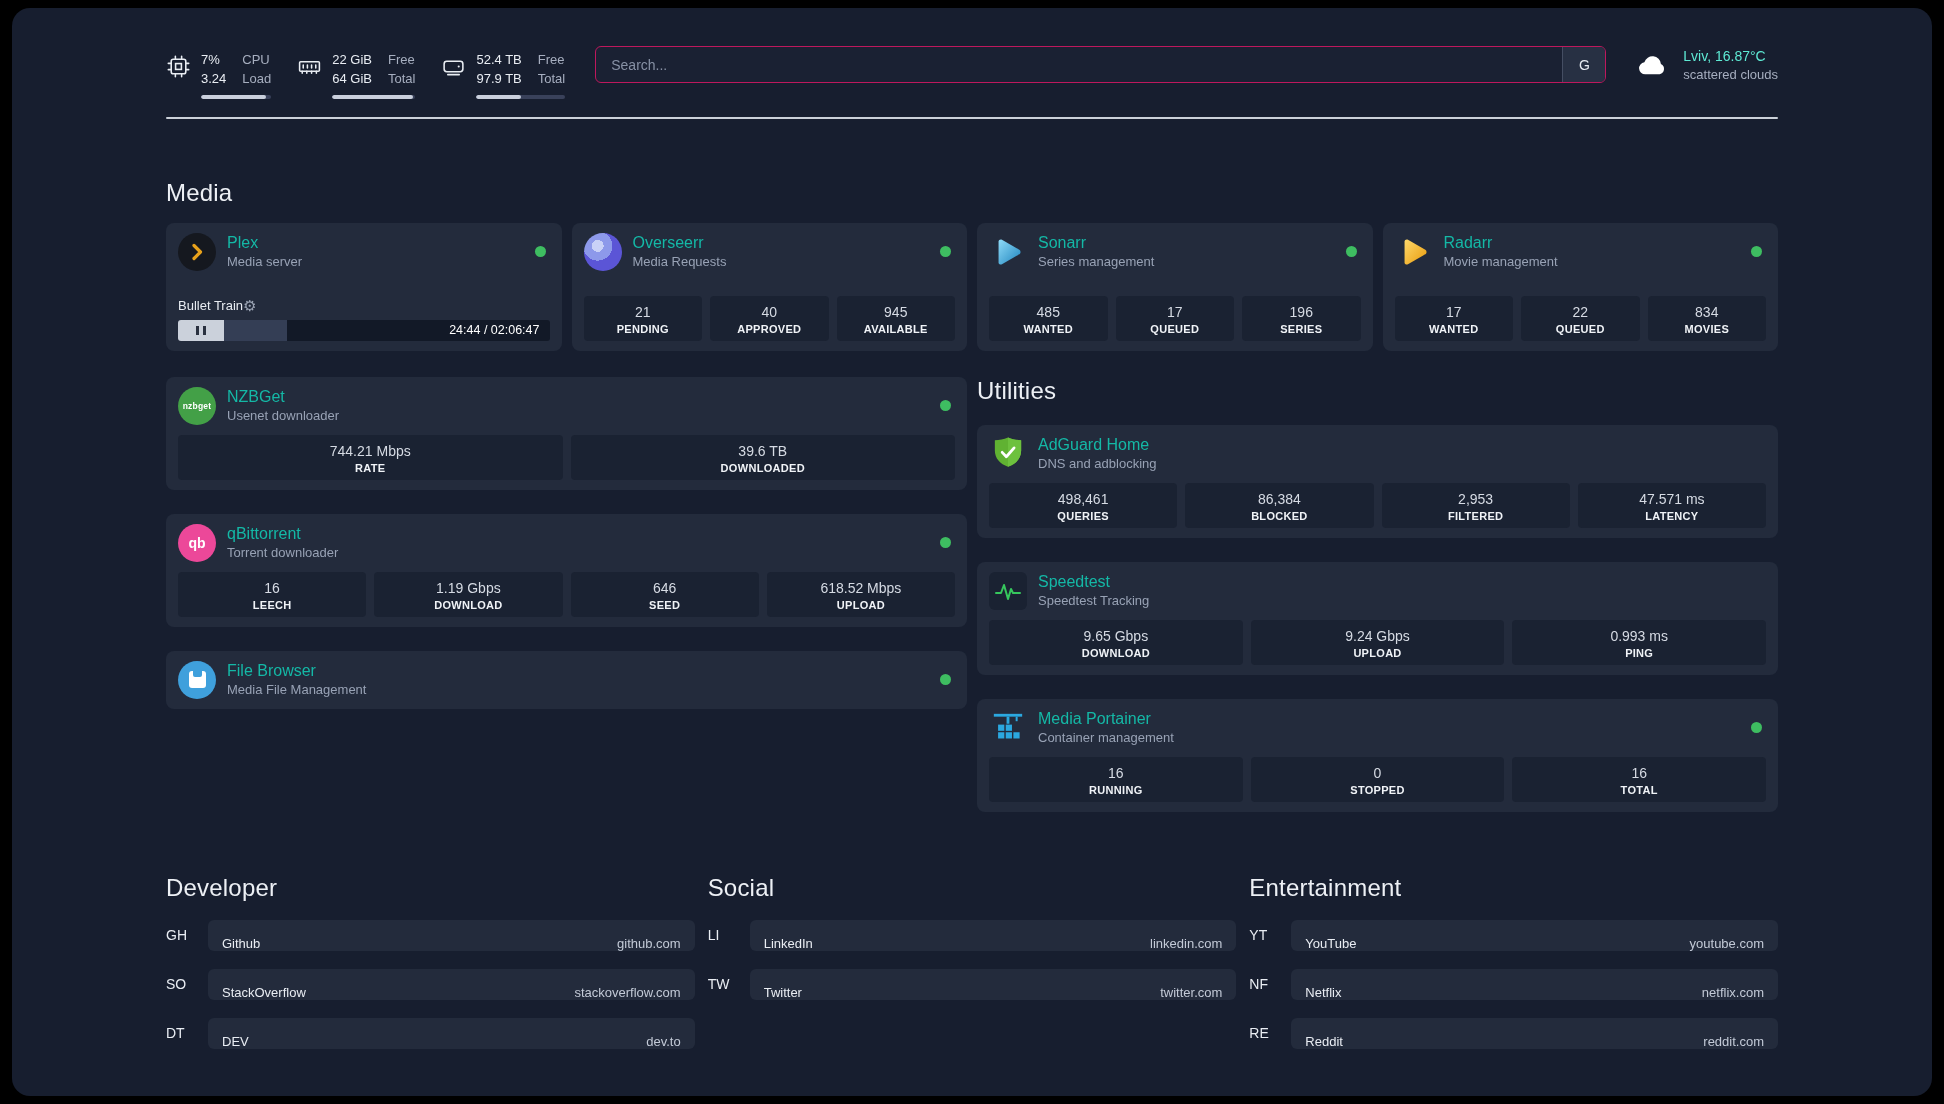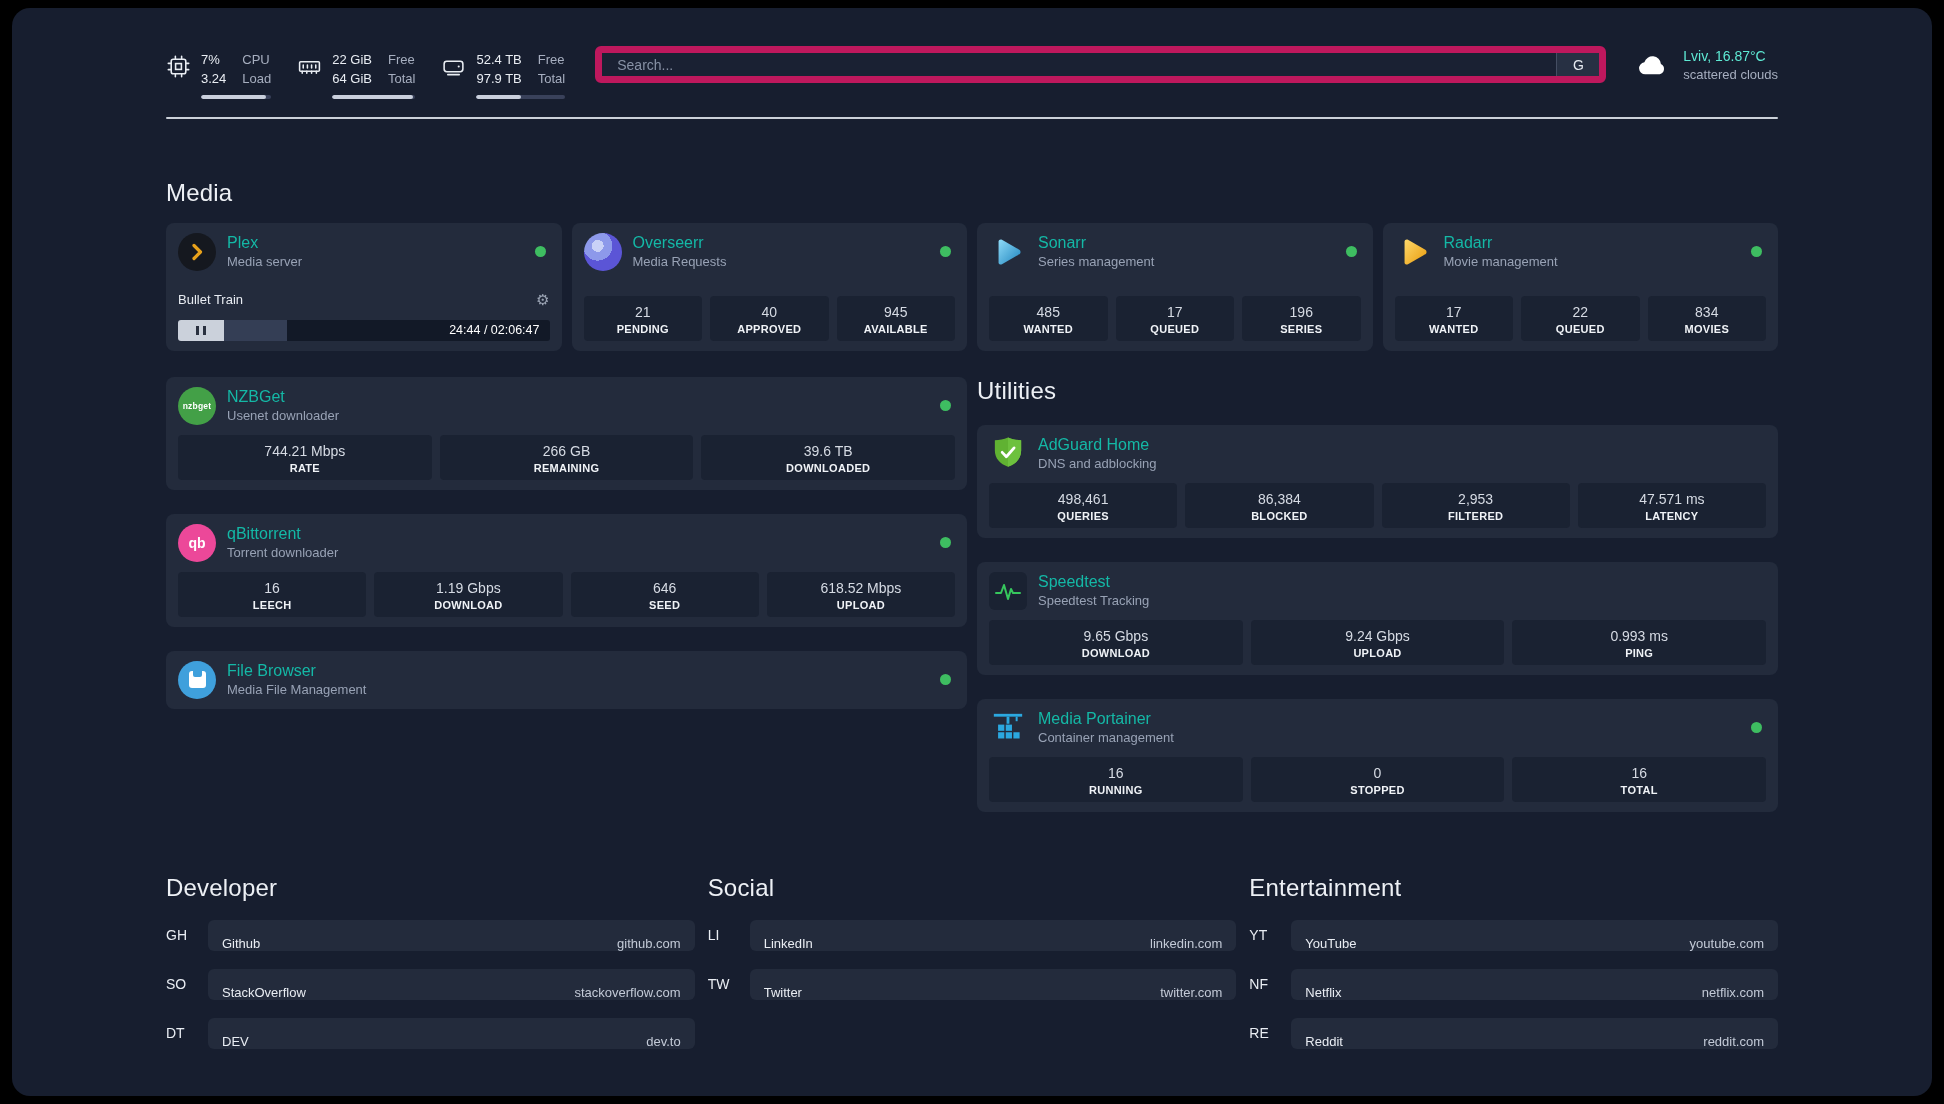--- a/index.html
+++ b/index.html
@@ -12,21 +12,21 @@
   .monitors { display:flex; gap:26px; margin-top:8px; }
   .monitor { display:flex; gap:10px; }
   .mon-icon svg { display:block; margin-top:2px; }
   .mon-text { display:flex; gap:16px; font-size:13px; line-height:1.25; }
   .mon-col { display:flex; flex-direction:column; gap:3px; }
   .mon-col.vals { color:#E9EDF3; }
   .mon-col.labs { color:#A6AEBF; }
   .mon-bar { height:4px; background:#39415A; border-radius:2px; margin-top:7px; overflow:hidden; }
   .mon-bar i { display:block; height:100%; background:#C9CFDC; border-radius:2px; }
 
-  .search { flex:1; display:flex; margin:2px 30px 0 30px; height:37px; border:7px solid #be185d; border-radius:6px; background:#1A2133; overflow:hidden; }
+  .search { flex:1; display:flex; margin:2px 30px 0 30px; height:37px; border:1px solid #be185d; border-radius:6px; background:#1A2133; overflow:hidden; }
   .search-input { flex:1; background:transparent; border:none; outline:none; color:#DDE2EA; font-size:14px; padding:0 15px; font-family:"Liberation Sans", sans-serif; }
   .search-input::placeholder { color:#8791A5; }
   .search-btn { width:43px; background:#273043; border:none; border-left:1px solid #454E63; color:#E6EAF1; font-size:14px; cursor:pointer; font-family:"Liberation Sans", sans-serif; }
 
   .weather { display:flex; gap:13px; align-items:center; margin-top:4px; }
   .weather-text { display:flex; flex-direction:column; gap:3px; }
   .weather-loc { font-size:14px; color:#5eead4; }
   .weather-cond { font-size:13px; color:#A6AEBF; }
 
   .divider { border:none; height:2px; background:#DFE4EC; opacity:.9; margin-top:18px; border-radius:1px; }
@@ -46,21 +46,21 @@
   .card-sub { font-size:13px; color:#98A2B5; }
   .status-dot { width:11px; height:11px; border-radius:50%; background:#3EBD61; margin-left:auto; margin-right:4px; flex:none; }
 
   .stats { display:flex; gap:8px; margin-top:auto; }
   .tile { flex:1; background:#1A2232; border-radius:4px; padding:7px 4px 6px; text-align:center; }
   .tile-v { font-size:14px; color:#D6DBE4; line-height:1.3; }
   .tile-l { font-size:11px; font-weight:700; color:#F0F3F7; letter-spacing:.3px; margin-top:1px; }
 
   
   .np { margin-top:auto; }
-  .np-top { display:flex; justify-content:space-between; align-items:center; font-size:13px; color:#E8ECF2; margin-bottom:13px; }
+  .np-top { display:flex; align-items:center; font-size:13px; color:#E8ECF2; margin-bottom:7px; }
   .gear-icon { color:#9AA3B3; font-size:15px; line-height:1; cursor:pointer; }
   .np-player { display:flex; height:21px; }
   .pause-btn { width:46px; background:#CBD1DB; border:none; border-radius:3px 0 0 3px; display:flex; gap:4px; align-items:center; justify-content:center; cursor:pointer; }
   .pause-btn i { width:3px; height:9px; background:#2A3140; display:block; }
   .np-track { flex:1; background:#121927; border-radius:0 3px 3px 0; position:relative; overflow:hidden; }
   .np-fill { height:100%; background:#343E55; }
   .np-time { position:absolute; right:10px; top:50%; transform:translateY(-50%); font-size:12.5px; color:#FFFFFF; }
 
   
   .twocol { display:grid; grid-template-columns:1fr 1fr; gap:10px; margin-top:26px; }
@@ -334,24 +334,20 @@
               <div class="card-titles">
                 <span class="card-title">NZBGet</span>
                 <span class="card-sub">Usenet downloader</span>
               </div>
               <span class="status-dot"></span>
             </div>
             <div class="stats">
               <div class="tile">
                 <div class="tile-v">744.21 Mbps</div>
                 <div class="tile-l">RATE</div>
-              </div>
-              <div class="tile">
-                <div class="tile-v">266 GB</div>
-                <div class="tile-l">REMAINING</div>
               </div>
               <div class="tile">
                 <div class="tile-v">39.6 TB</div>
                 <div class="tile-l">DOWNLOADED</div>
               </div>
             </div>
           </div>
 
           <div class="card col-card">
             <div class="card-head">

